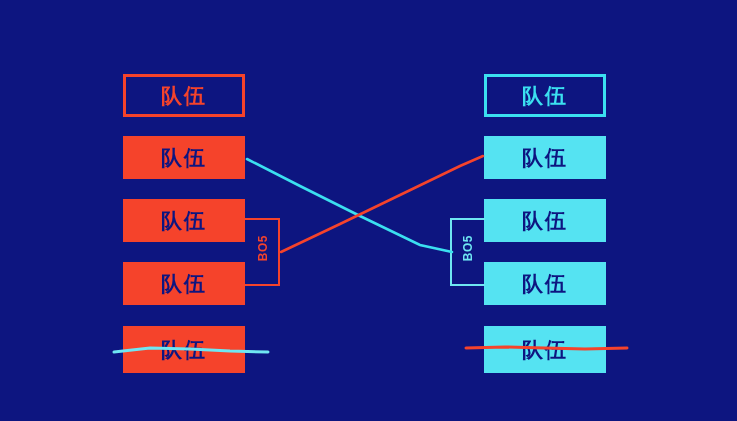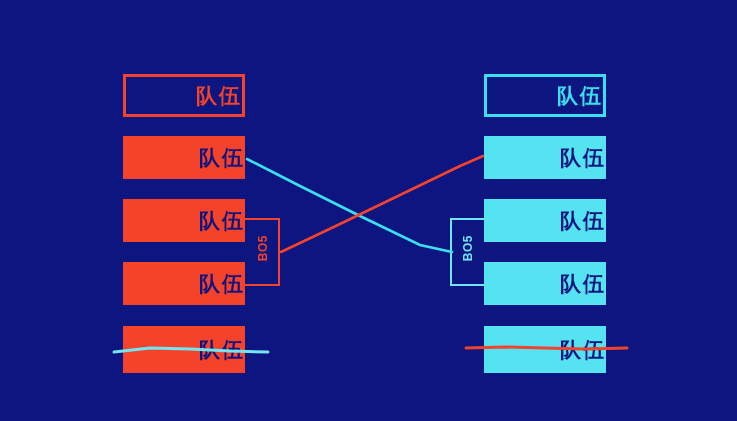--- a/index.html
+++ b/index.html
@@ -16,21 +16,21 @@
     position: relative;
     width: 737px;
     height: 421px;
     background: #0D1580;
   }
   .box {
     position: absolute;
     box-sizing: border-box;
     display: flex;
     align-items: center;
-    justify-content: flex-end;
+    justify-content: center;
     font-size: 21px;
     font-weight: bold;
     letter-spacing: 2px;
     line-height: 1;
     user-select: none;
   }
   .box-red-outline {
     border: 3px solid #F5432B;
     background: transparent;
     color: #F5432B;

